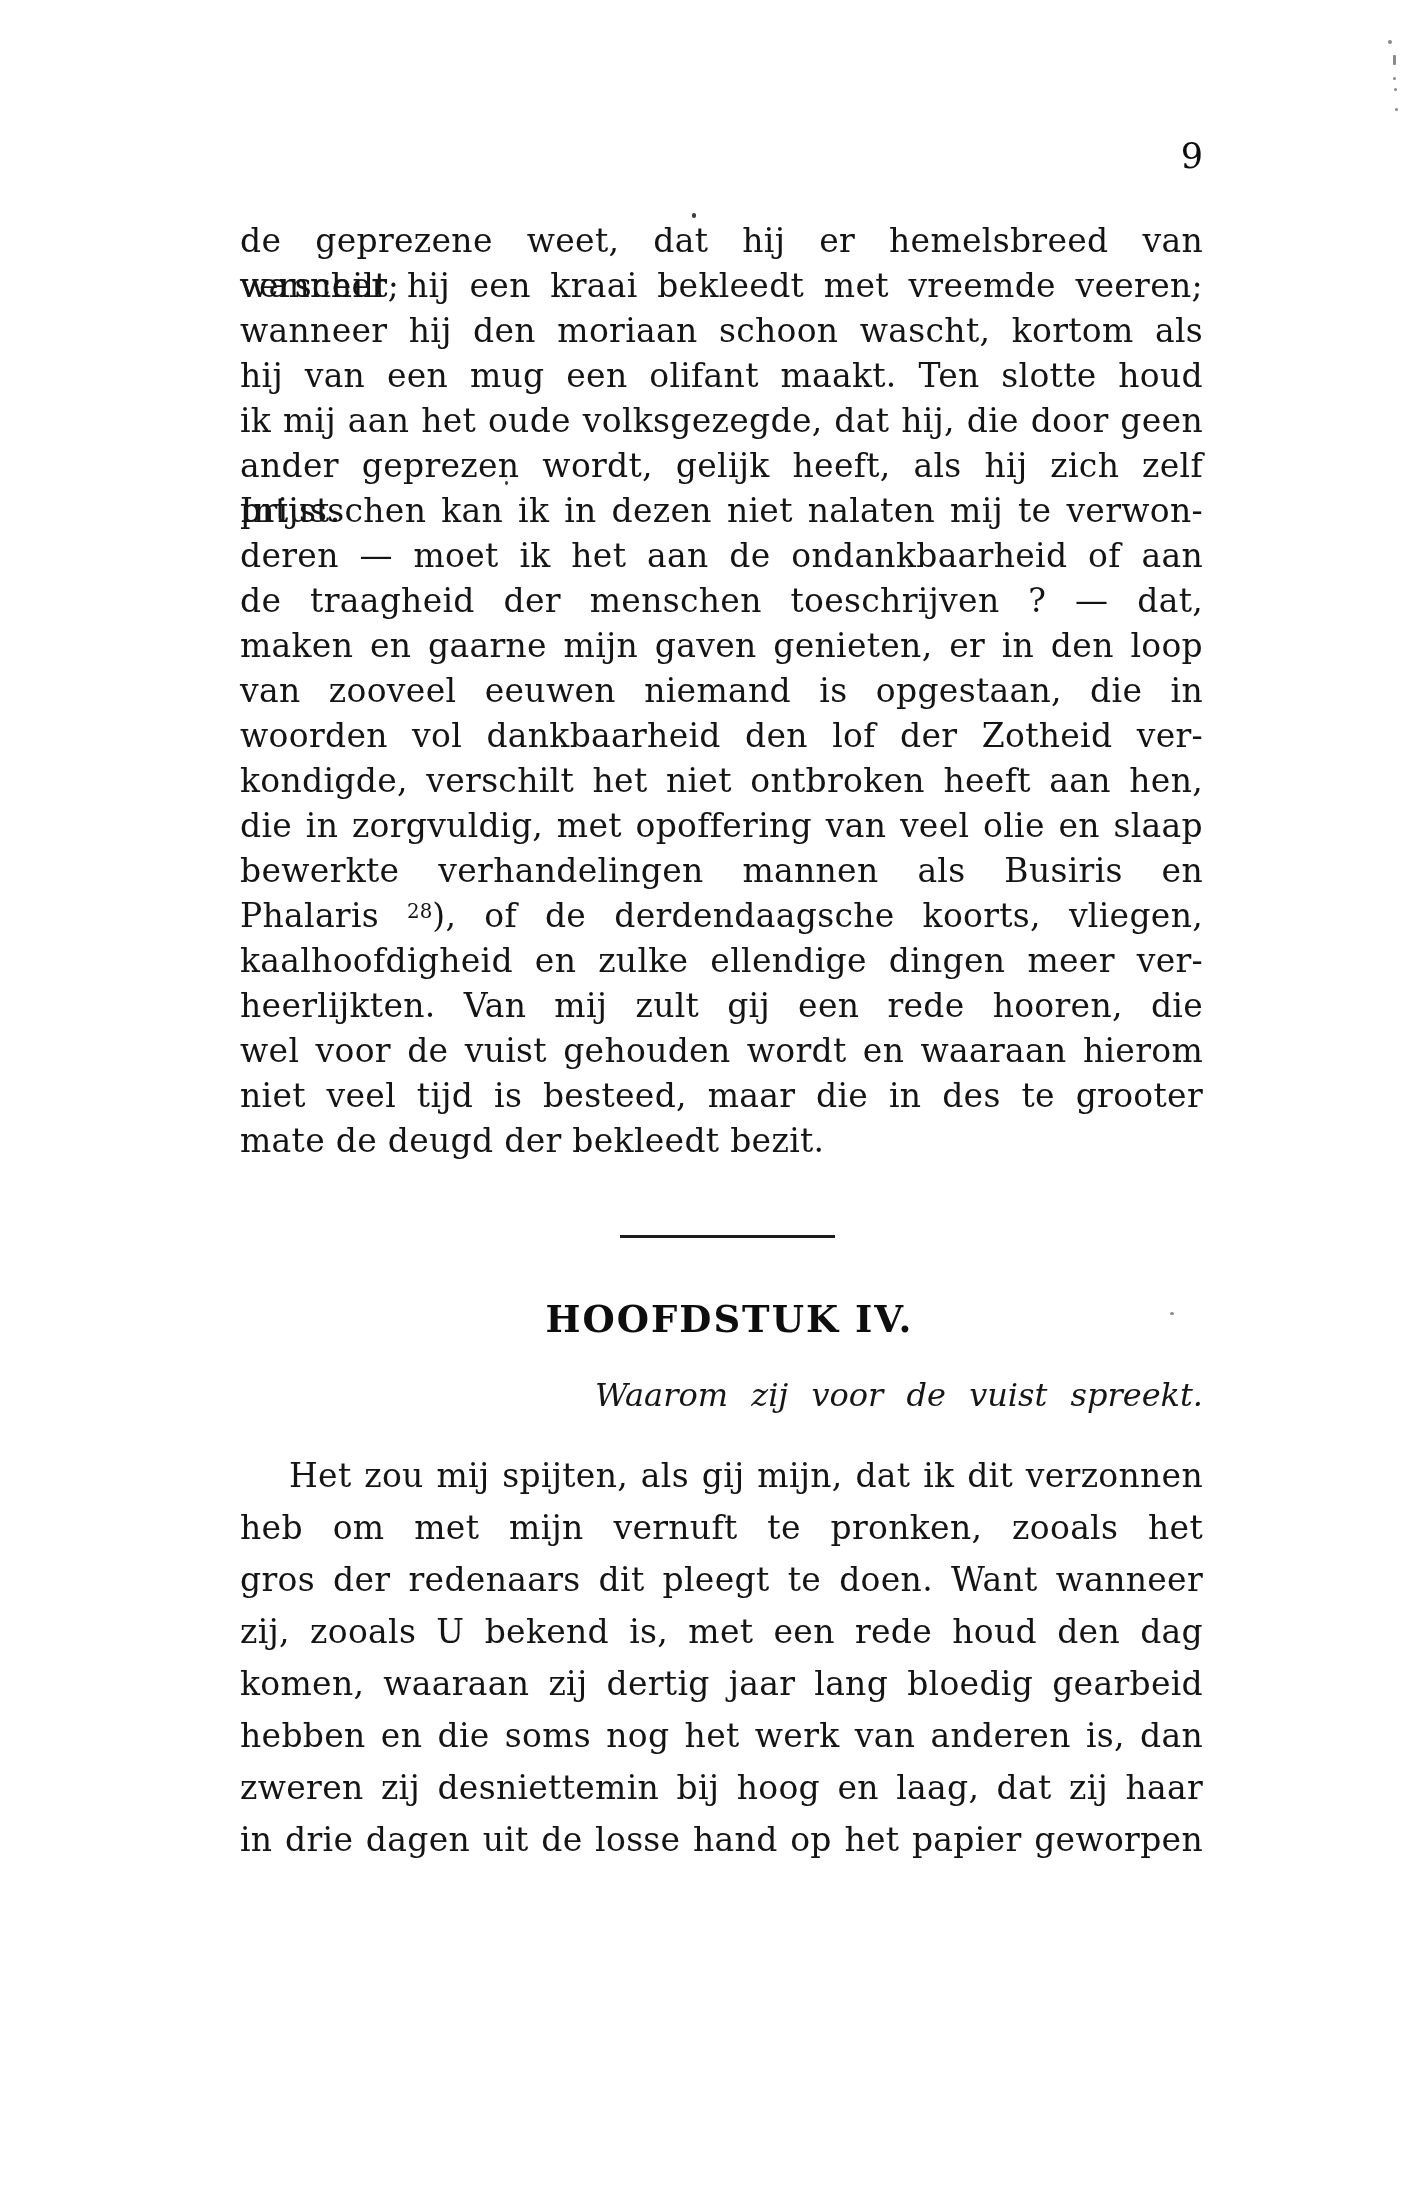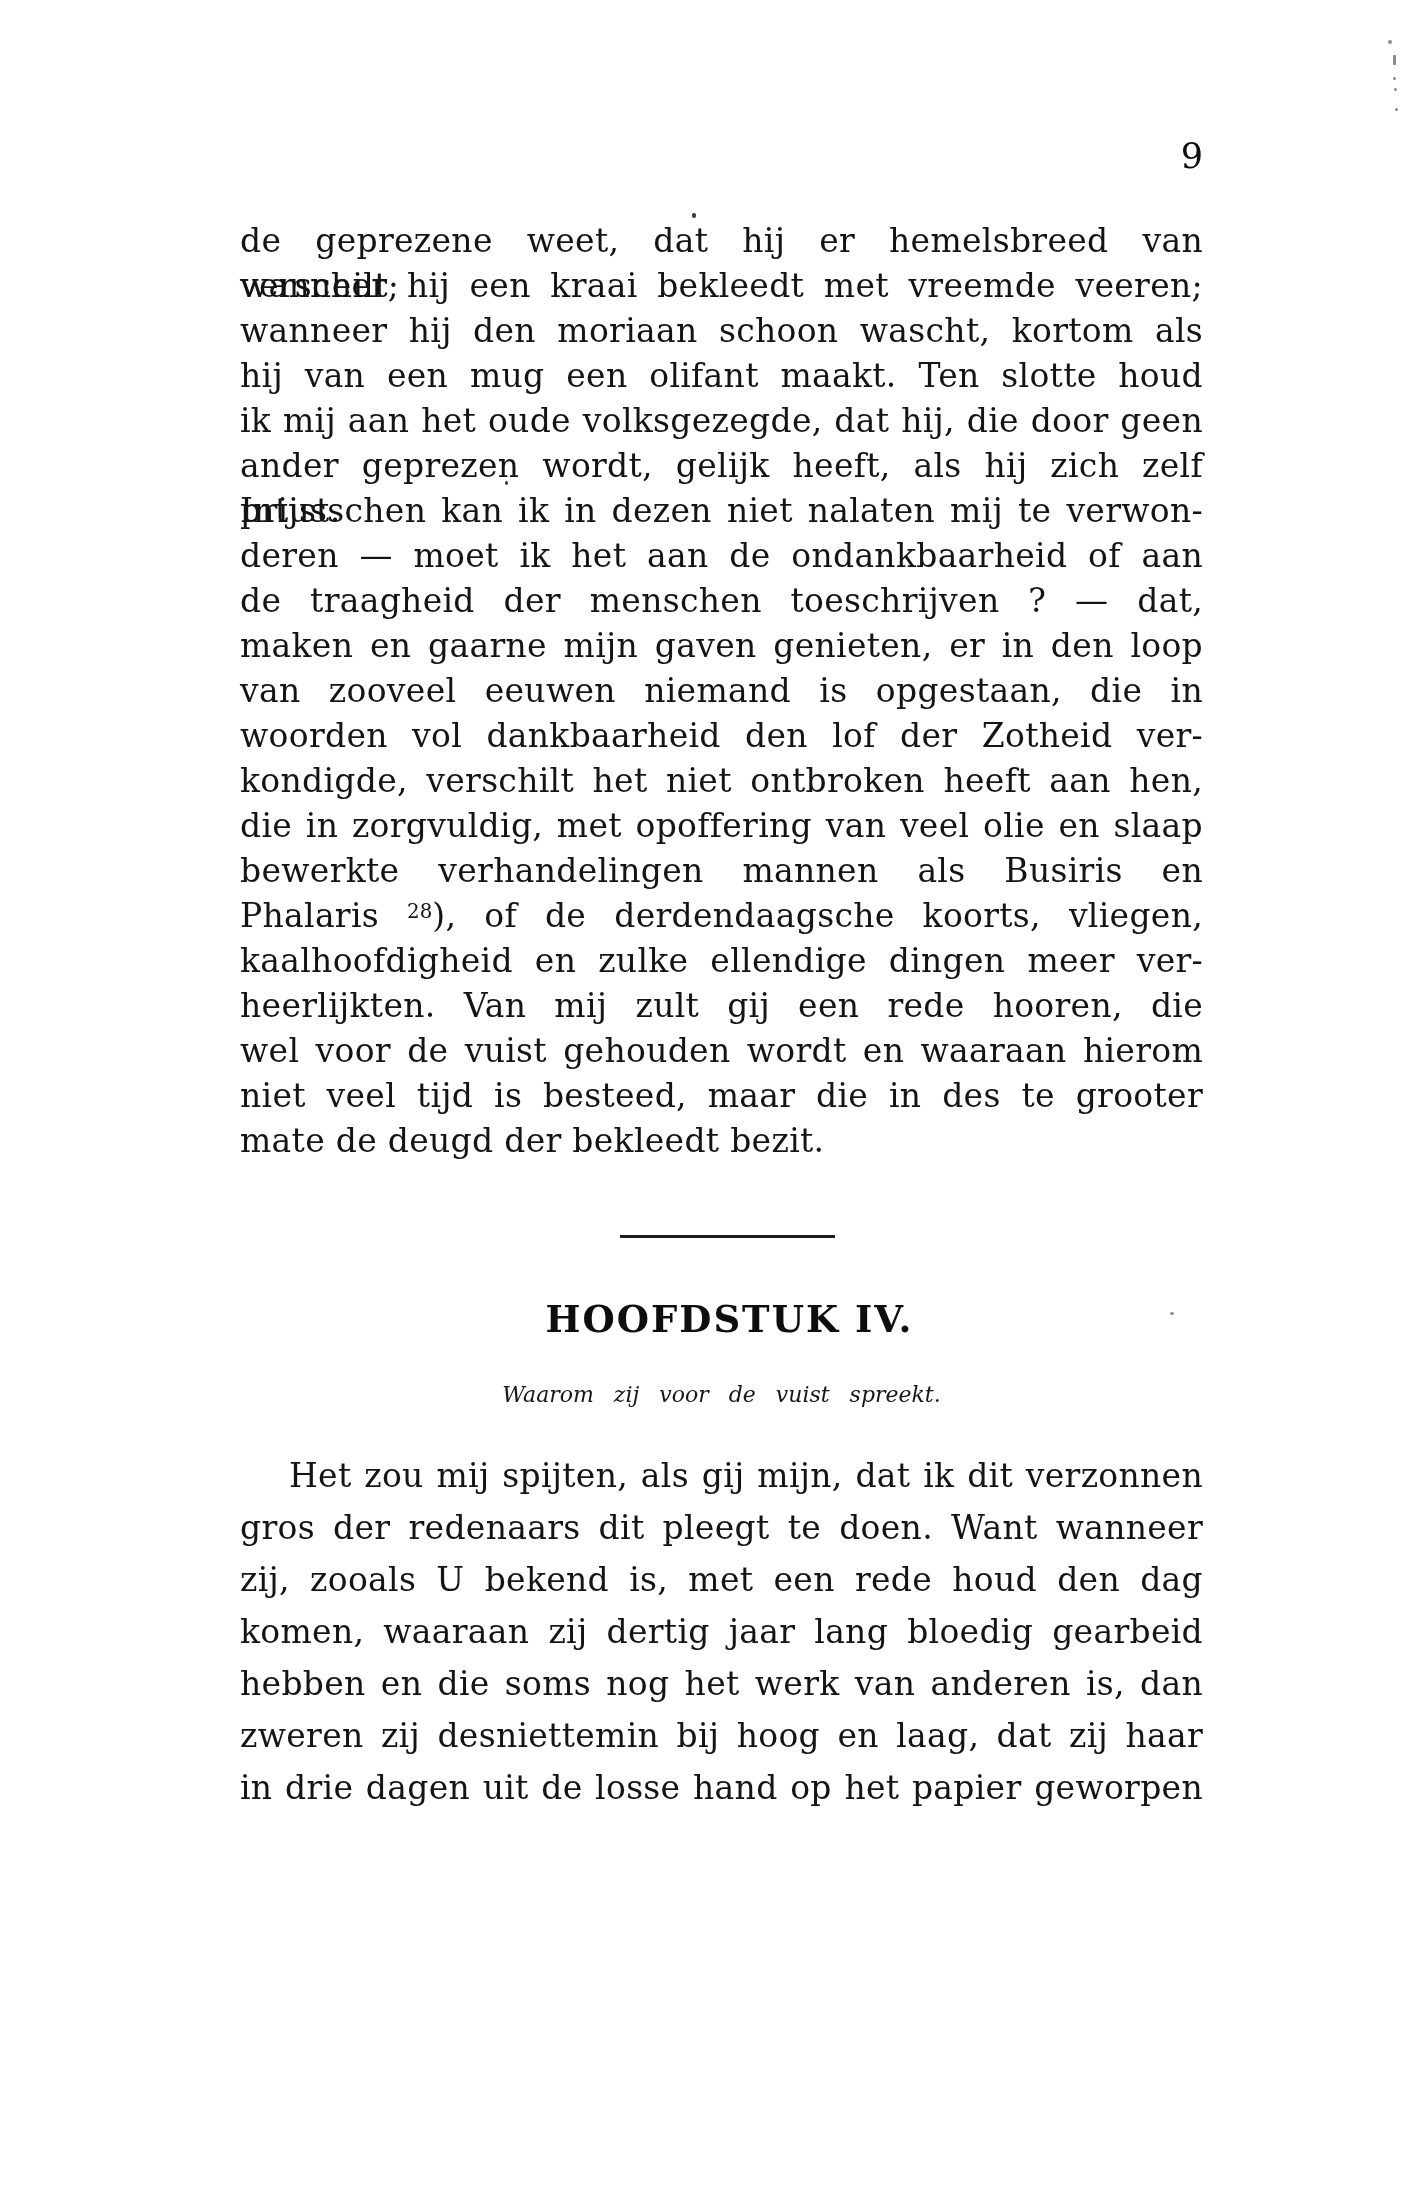--- a/index.html
+++ b/index.html
@@ -67,23 +67,23 @@
     line-height: 46px;
     font-weight: bold;
     letter-spacing: 2px;
     color: #0e0e0e;
   }
   .subtitle {
     position: absolute;
     top: 1372px;
     left: 240px;
     width: 963px;
-    text-align: center;
+    text-align: right;
     font-style: italic;
-    font-size: 22px;
+    font-size: 32px;
     line-height: 46px;
     word-spacing: 13px;
     color: #161616;
   }
   .speck {
     position: absolute;
     background: #8a8a8a;
     border-radius: 50%;
   }
   .speck.dark { background: #3a3a3a; }
@@ -120,20 +120,21 @@
     </div>
 
   <div class="rule"></div>
 
   <h2 class="heading">HOOFDSTUK IV.</h2>
 
   <div class="subtitle">Waarom zij voor de vuist spreekt.</div>
 
   <div class="para para2">
       <div class="line indent">Het zou mij spijten, als gij mijn, dat ik dit verzonnen</div>
+      <div class="line">heb om met mijn vernuft te pronken, zooals het</div>
       <div class="line">gros der redenaars dit pleegt te doen. Want wanneer</div>
       <div class="line">zij, zooals U bekend is, met een rede houd den dag</div>
       <div class="line">komen, waaraan zij dertig jaar lang bloedig gearbeid</div>
       <div class="line">hebben en die soms nog het werk van anderen is, dan</div>
       <div class="line">zweren zij desniettemin bij hoog en laag, dat zij haar</div>
       <div class="line">in drie dagen uit de losse hand op het papier geworpen</div>
     </div>
 
   <div class="speck" style="top:40px;  left:1388px; width:4px; height:4px;"></div>
   <div class="speck" style="top:55px;  left:1393px; width:3px; height:10px; border-radius:1px;"></div>

